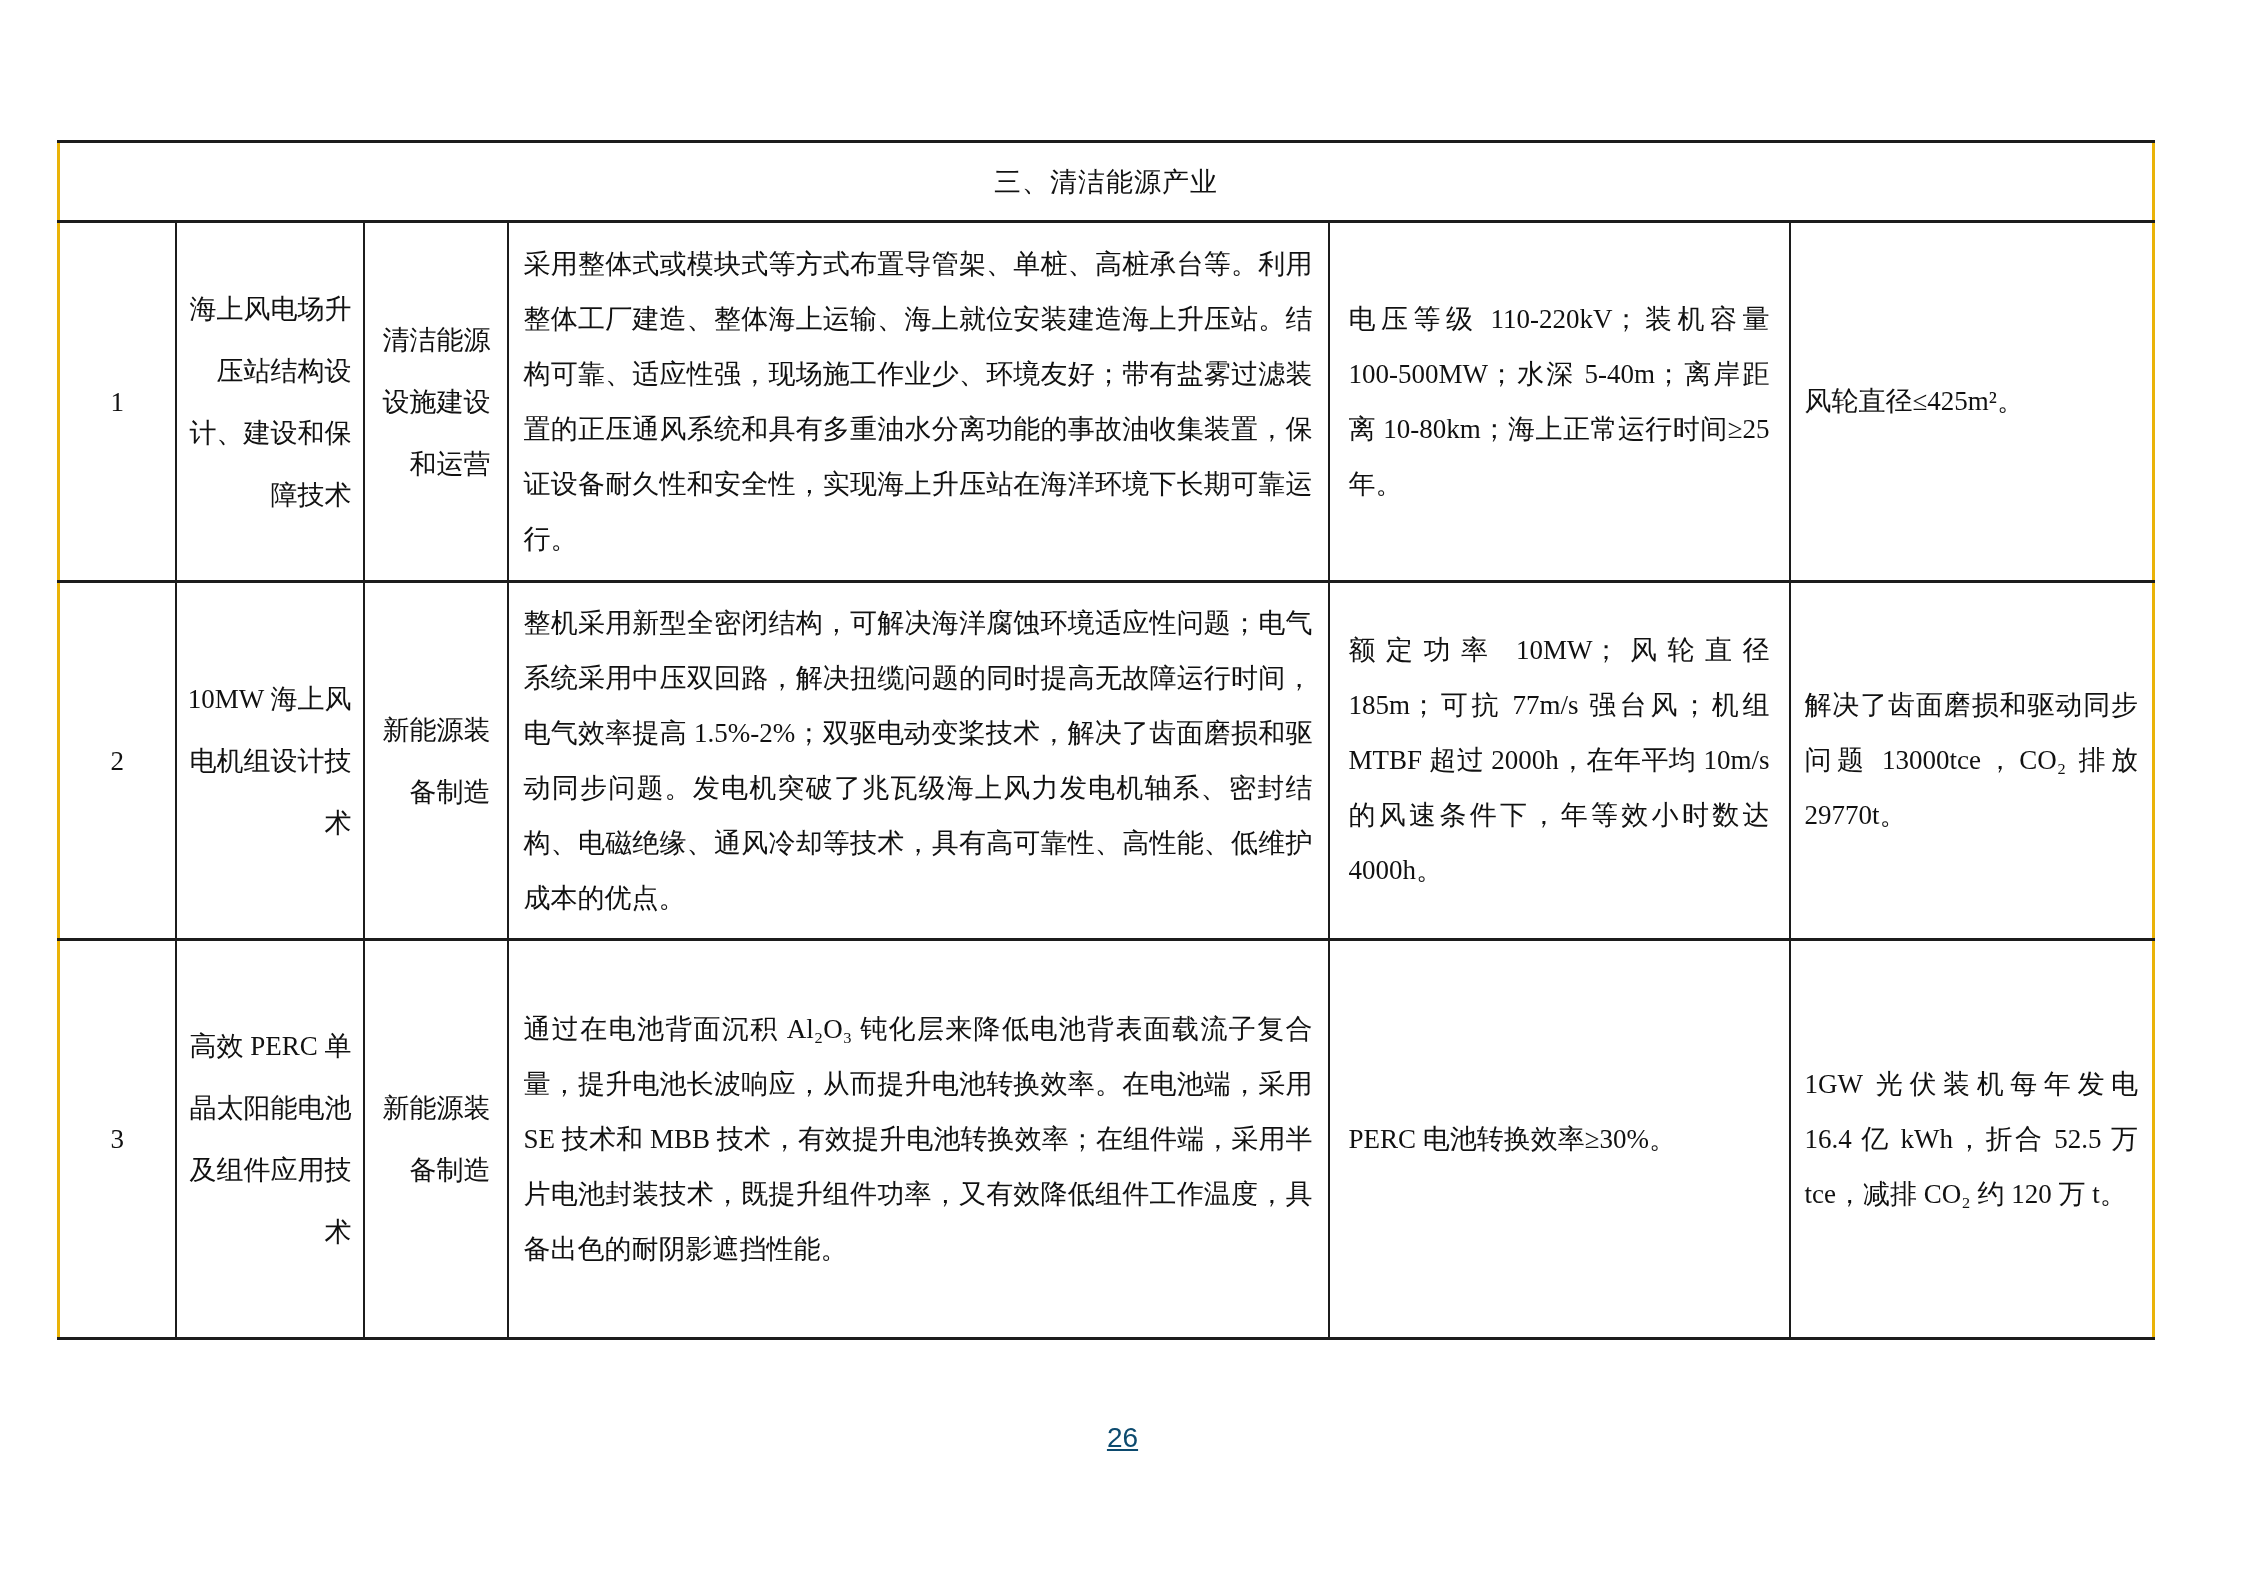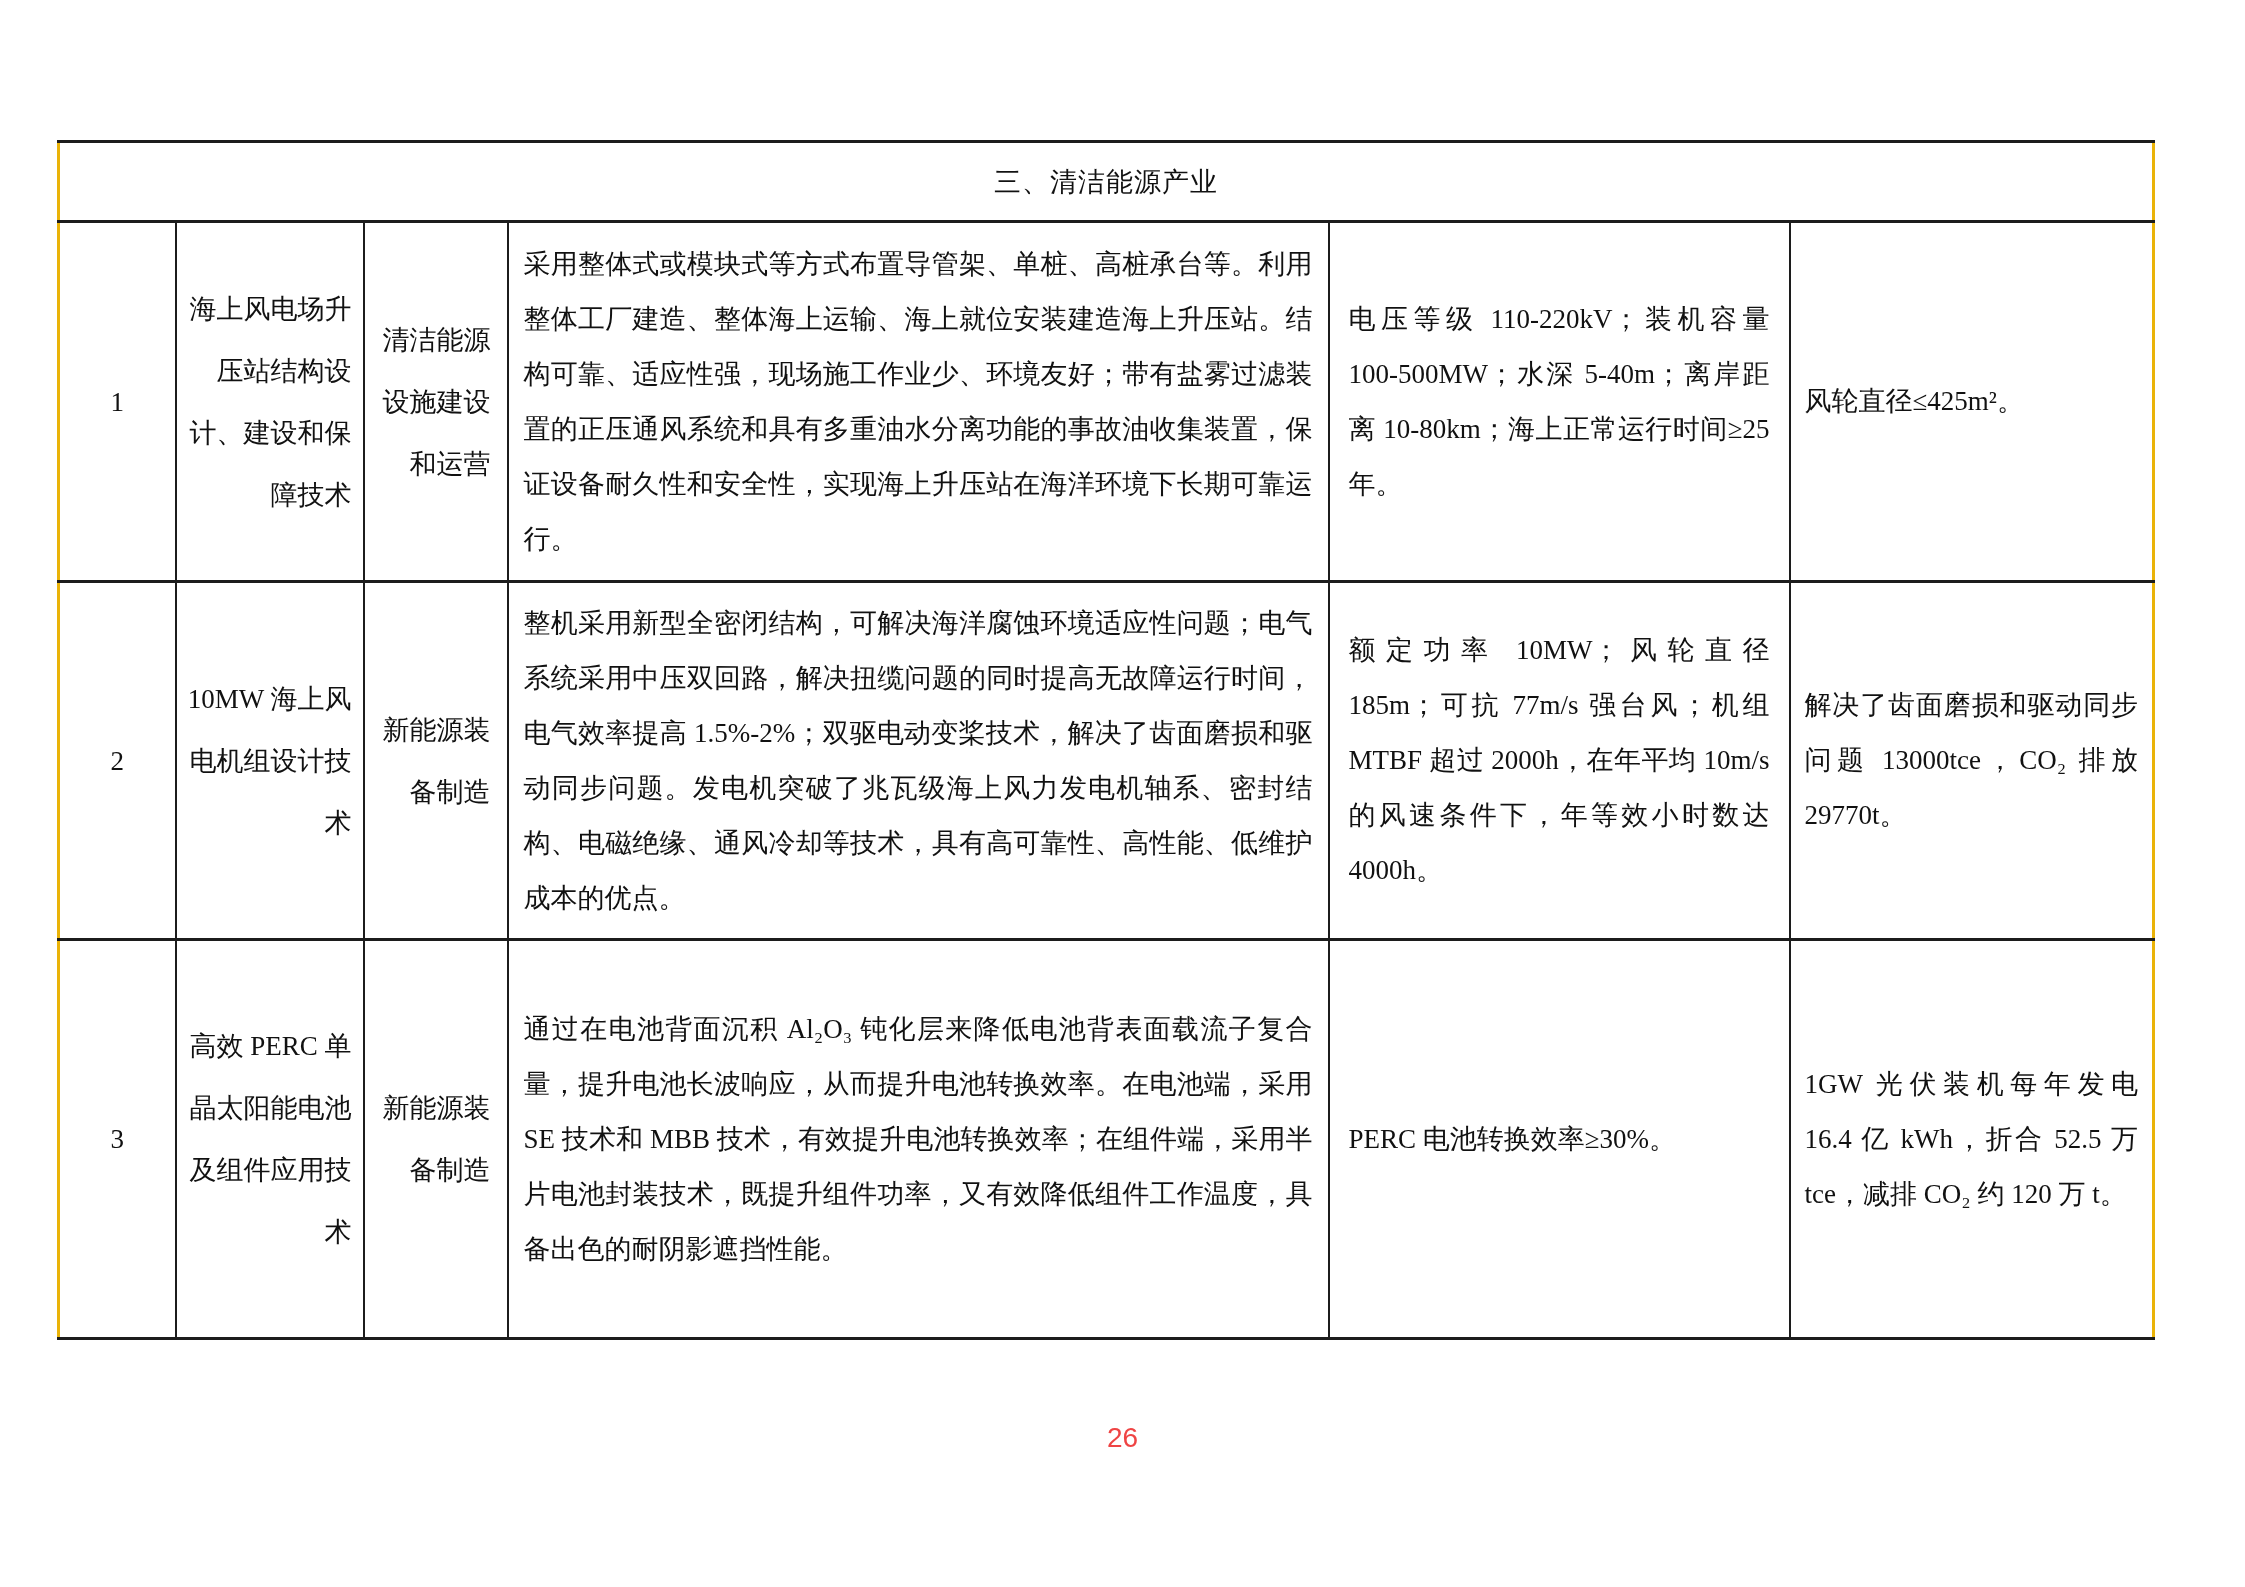--- a/index.html
+++ b/index.html
@@ -73,21 +73,22 @@
     padding: 0 14px;
   }
   .page-number {
     position: absolute;
     left: 0;
     top: 1422px;
     width: 2245px;
     text-align: center;
     font-family: "Liberation Sans", "DejaVu Sans", sans-serif;
     font-size: 28px;
-    color: #ef4444;
+    color: #0c4a6e;
+    text-decoration: underline;
   }
 </style>
 </head>
 <body>
 
 <div class="page">
 
   <table class="tech-table">
     <colgroup>
       <col style="width:117px">

